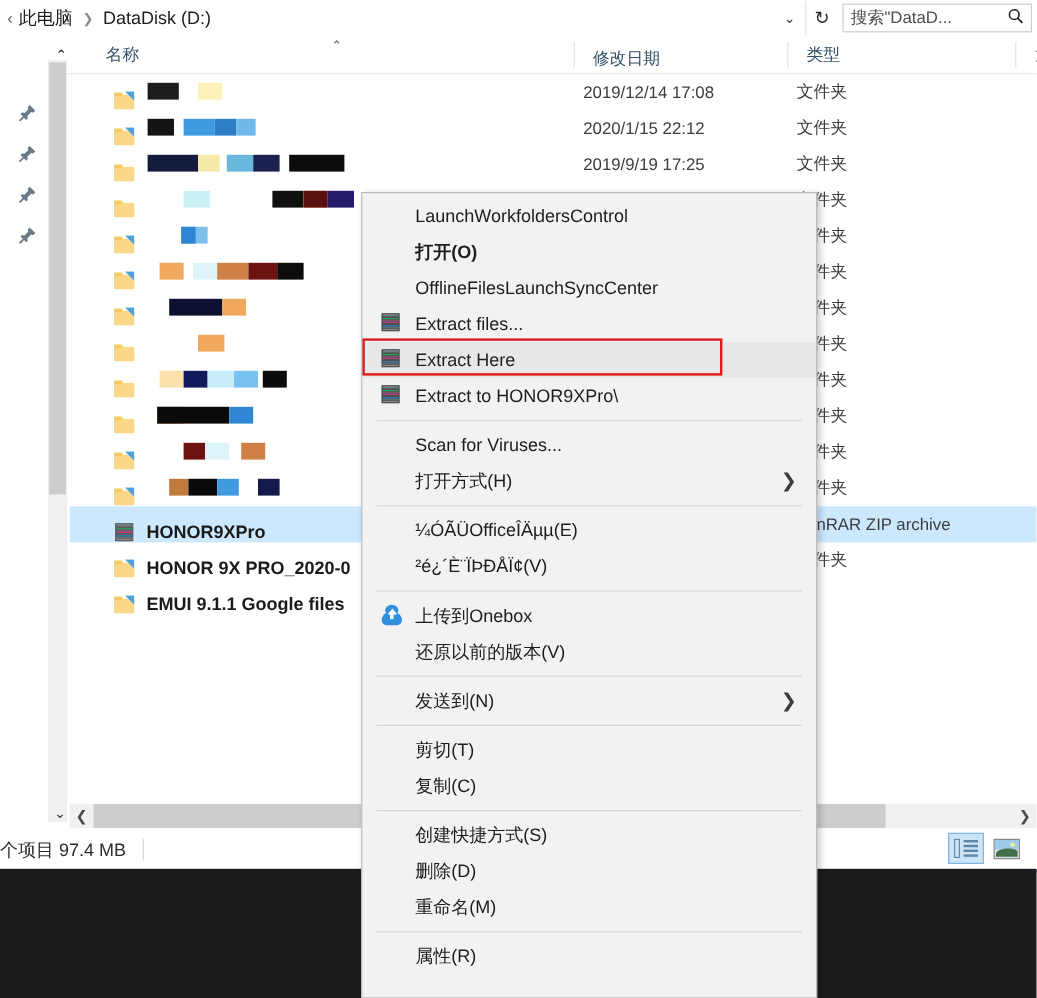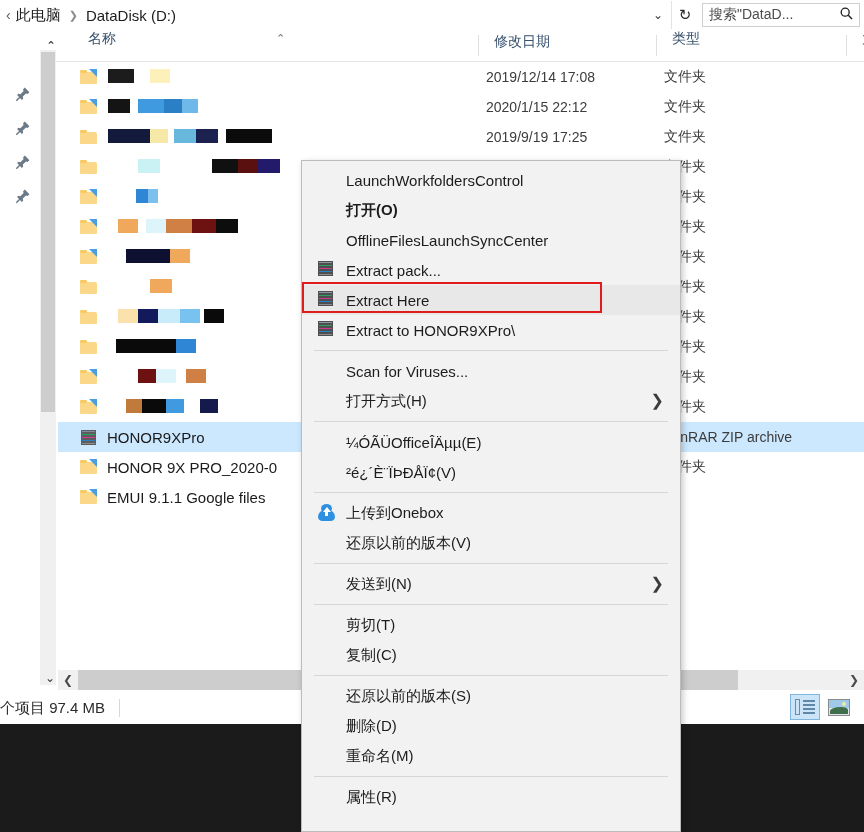--- a/index.html
+++ b/index.html
@@ -57,21 +57,21 @@
   }
   .searchbox .sb-icon { padding-right: 6px; color: #1c1c1c; font-size: 13px; }
 
   
   .colheader {
     position: absolute; left: 0; top: 30px; width: 864px; height: 32px;
     background: #ffffff; border-bottom: 1px solid #e5e5e5;
     box-sizing: border-box;
   }
   .colh {
-    position: absolute; top: 0; height: 31px; display: flex; 
+    position: absolute; top: 0; height: 31px; display: flex; align-items: center;
     font-size: 14px; color: #35506b;
   }
   .colh .label { padding-left: 8px; }
   .colh-sep {
     position: absolute; top: 5px; height: 21px; width: 1px; background: #e0e0e0;
   }
   .sortcaret {
     position: absolute; left: 276px; top: 32px;
     font-size: 11px; color: #6f6f6f;
   }
@@ -103,22 +103,22 @@
   .filelist {
     position: absolute; left: 58px; top: 62px; width: 806px; height: 608px;
     background: #ffffff; overflow: hidden;
   }
   .frow {
     position: absolute; left: 0; width: 806px; height: 30px;
     display: flex; align-items: center;
   }
   .frow.selected { background: #cce8ff; }
   .fname {
-    position: absolute; left: 22px; display: flex; align-items: center;
-    height: 30px; width: 390px; overflow: hidden;
+    position: absolute; left: 37px; display: flex; align-items: flex-end;
+    height: 30px; width: 390px; overflow: hidden; font-weight: bold;
   }
   .fname .nm {
     font-size: 15px; color: #1a1a1a; margin-left: 9px; white-space: nowrap;
   }
   .fdate {
     position: absolute; left: 428px; font-size: 14px; color: #3c3c3c;
     white-space: nowrap;
   }
   .ftype {
     position: absolute; left: 606px; font-size: 14px; color: #3c3c3c;
@@ -591,21 +591,21 @@
           <span>OfflineFilesLaunchSyncCenter</span>
         </div>
         <div class="mitem">
           <span class="micon rar-mini">
             <i></i>
             <i></i>
             <i></i>
             <i></i>
             <i></i>
           </span>
-          <span>Extract pack...</span>
+          <span>Extract files...</span>
         </div>
         <div class="mitem hover">
           <span class="micon rar-mini">
             <i></i>
             <i></i>
             <i></i>
             <i></i>
             <i></i>
           </span>
           <span>Extract Here</span>
@@ -655,21 +655,21 @@
         </div>
         <div class="msep"></div>
         <div class="mitem">
           <span>剪切(T)</span>
         </div>
         <div class="mitem">
           <span>复制(C)</span>
         </div>
         <div class="msep"></div>
         <div class="mitem">
-          <span>还原以前的版本(S)</span>
+          <span>创建快捷方式(S)</span>
         </div>
         <div class="mitem">
           <span>删除(D)</span>
         </div>
         <div class="mitem">
           <span>重命名(M)</span>
         </div>
         <div class="msep"></div>
         <div class="mitem">
           <span>属性(R)</span>

